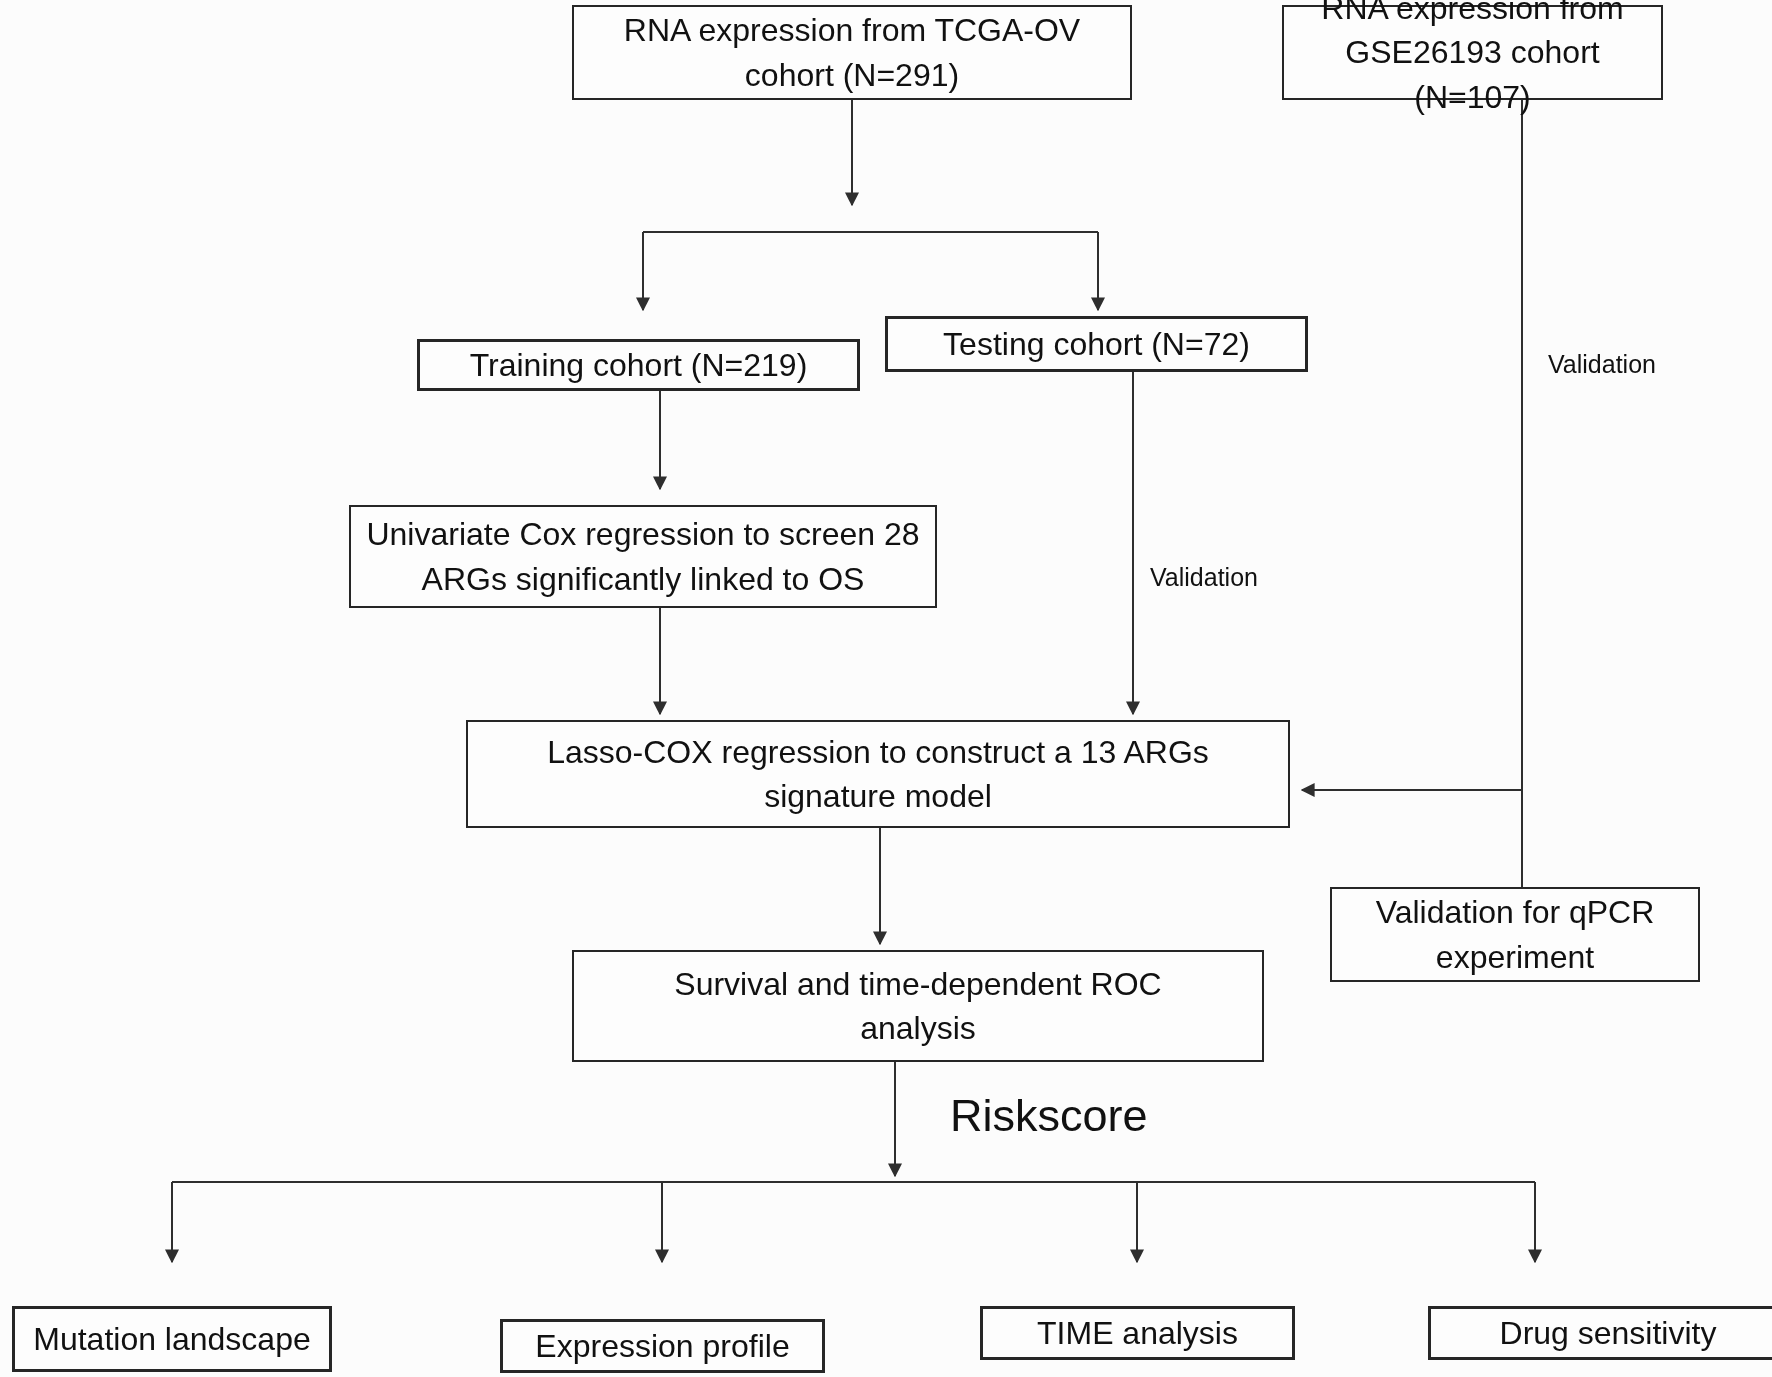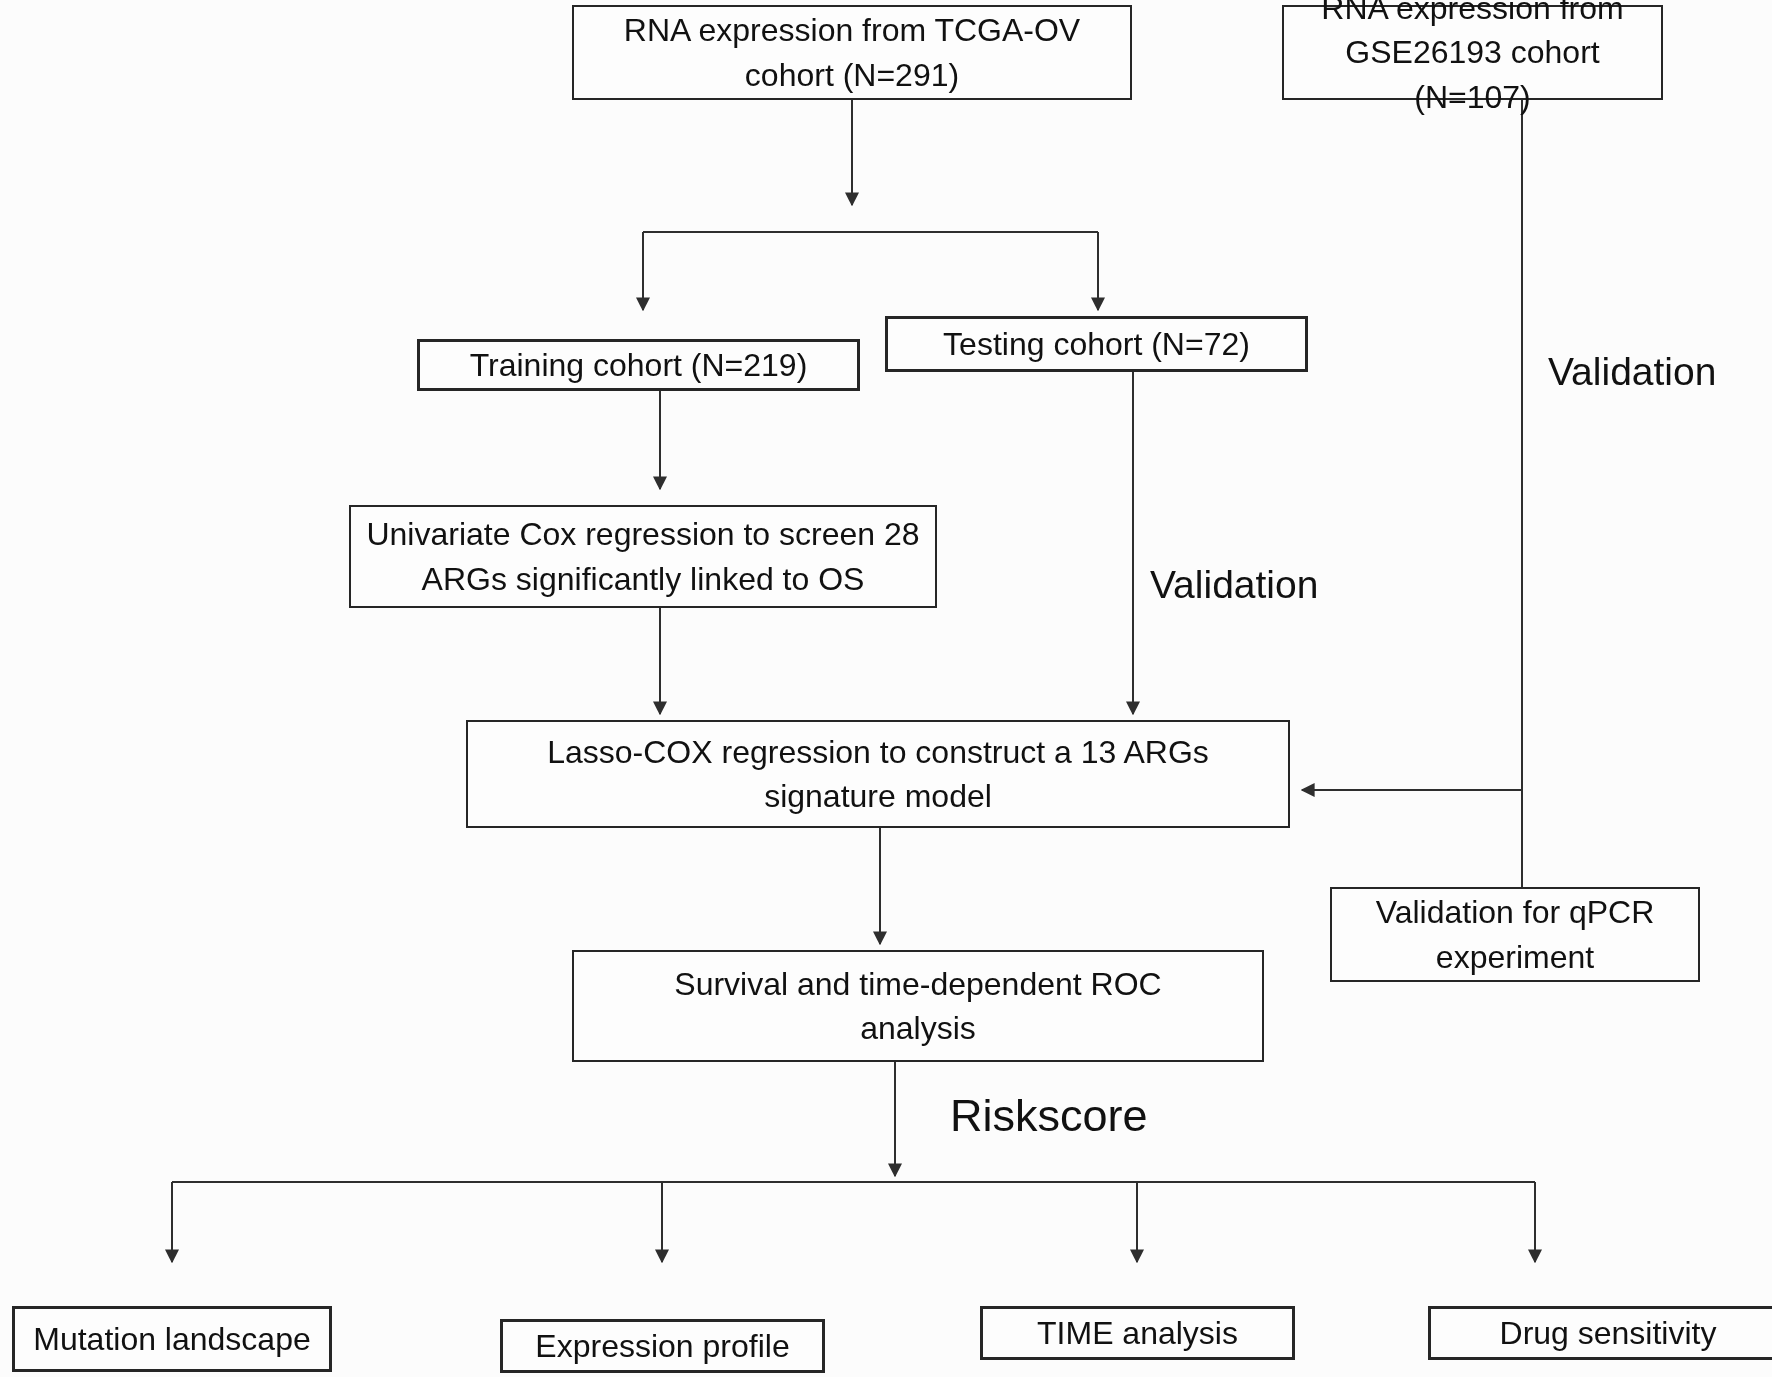--- a/index.html
+++ b/index.html
@@ -21,21 +21,21 @@
     border:2px solid #262626;
     font-size:32px;
     line-height:1.38;
     white-space:pre-line;
     box-sizing:border-box;
     padding:2px 8px;
   }
   .node.small{border-width:3px;}
   .flabel{
     position:absolute;
-    font-size:39px;
+    font-size:25px;
     color:#111;
     white-space:nowrap;
   }
   
   #n-tcga      {left:572px;  top:5px;    width:560px; height:95px;}
   #n-gse       {left:1282px; top:5px;    width:381px; height:95px;}
   #n-training  {left:417px;  top:316px;  width:443px; height:52px;margin-top:23px;}
   #n-testing   {left:885px;  top:316px;  width:423px; height:56px;}
   #n-univariate{left:349px;  top:495px;  width:588px; height:103px;margin-top:10px;}
   #n-lasso     {left:466px;  top:720px;  width:824px; height:108px;}

